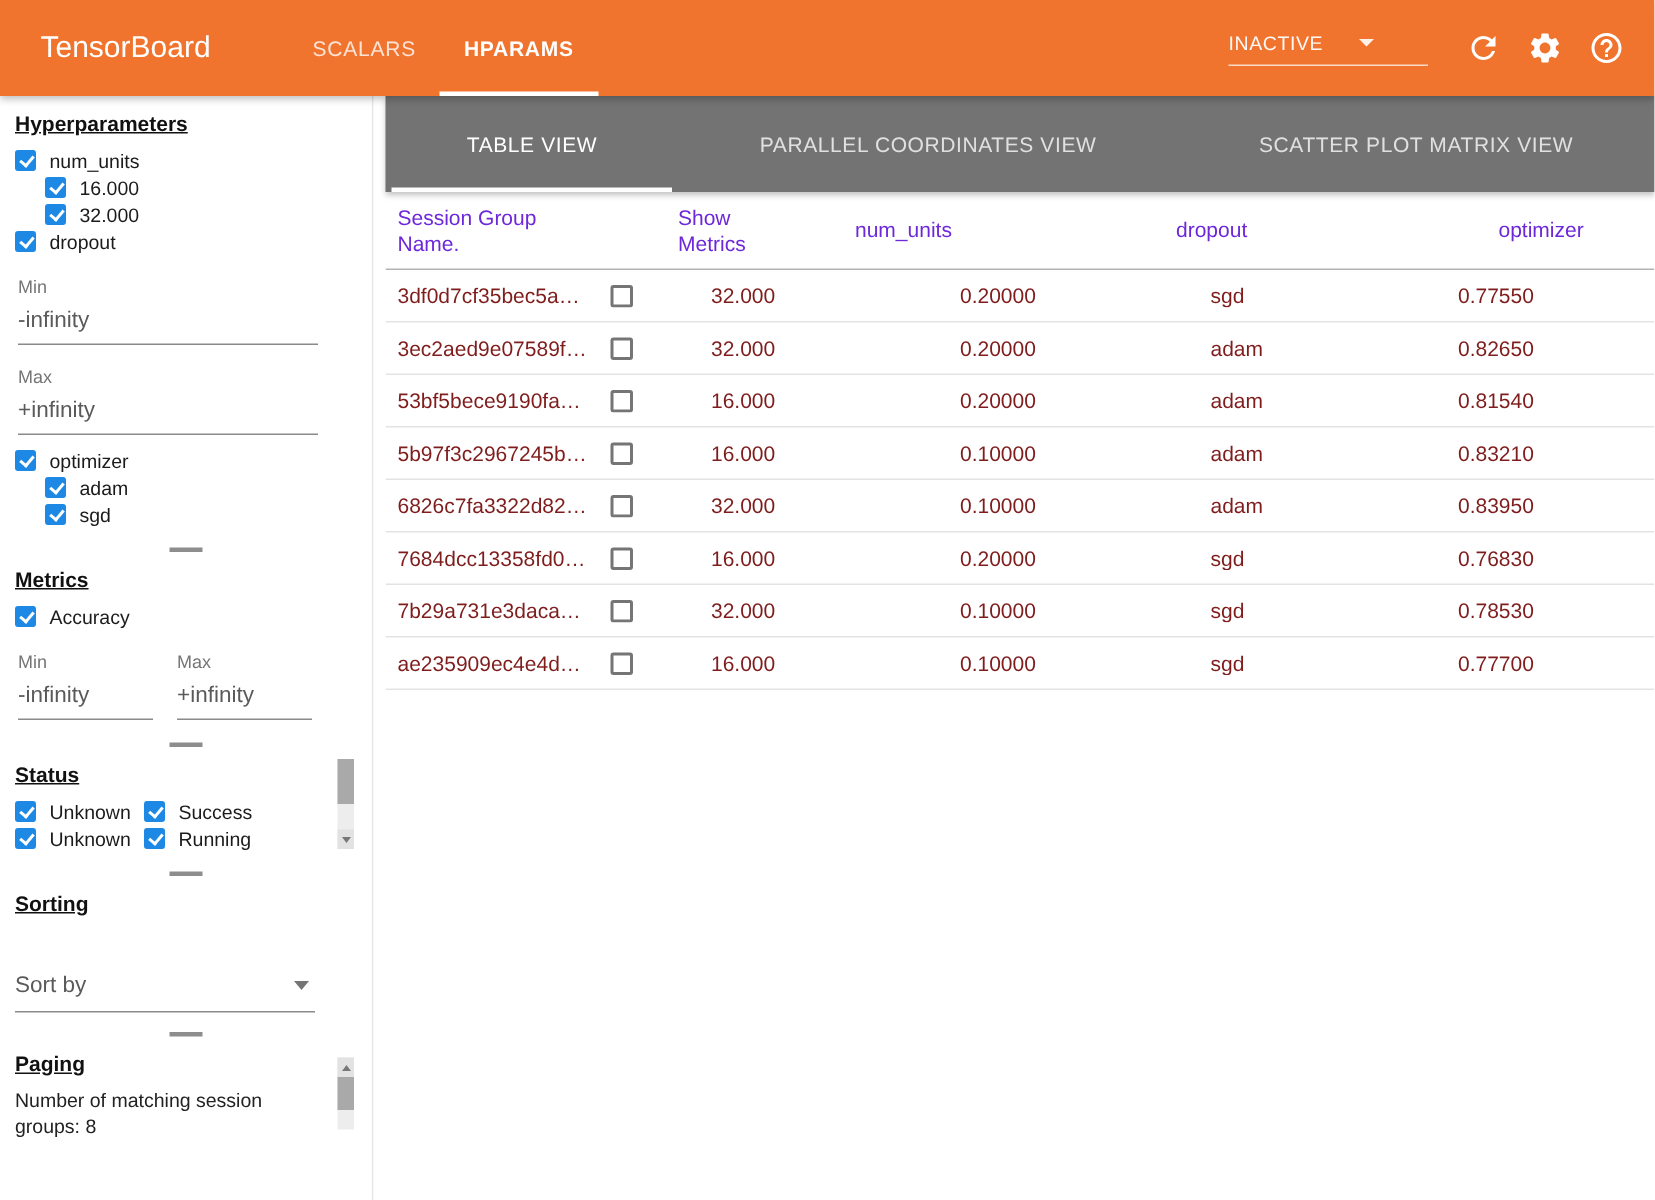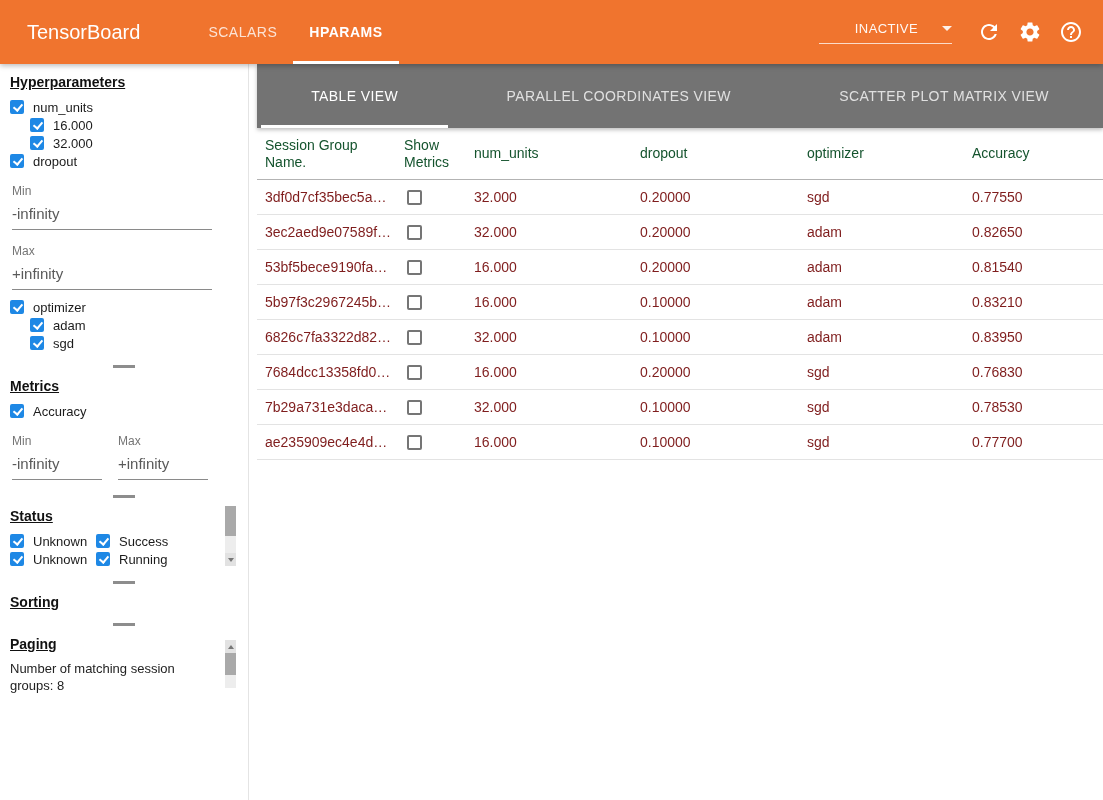--- a/index.html
+++ b/index.html
@@ -8,21 +8,21 @@
 
   
   .topbar { height:64px; background:#f0742e; display:flex; align-items:stretch; color:#fff;
             box-shadow:0 2px 5px rgba(0,0,0,.26); position:relative; z-index:10; }
   .brand { font-size:20px; display:flex; align-items:center; padding-left:27px; font-weight:400; }
   .top-tabs { display:flex; margin-left:52px; }
   .top-tab { display:flex; align-items:center; padding:3px 16px 0 16px; font-size:14px; letter-spacing:.5px;
              color:rgba(255,255,255,.8); cursor:pointer; border-bottom:3px solid transparent; }
   .top-tab.active { color:#fff; border-bottom-color:#fff; font-weight:700; }
   .topbar-right { margin-left:auto; display:flex; align-items:center; padding-right:20px; gap:17px; }
-  .status-select { width:133px; display:flex; align-items:center; justify-content:flex-end;
+  .status-select { width:133px; display:flex; align-items:center; justify-content:flex-start;
                    border-bottom:1px solid rgba(255,255,255,.75); padding-bottom:7px; font-size:13px;
                    letter-spacing:.4px; color:rgba(255,255,255,.95); cursor:pointer; margin-right:8px;gap:24px; }
   .caret-white { width:0; height:0; border-left:5px solid transparent; border-right:5px solid transparent;
                  border-top:5px solid rgba(255,255,255,.9); }
   .tb-icon { width:24px; height:24px; cursor:pointer; }
   .tb-icon svg { width:24px; height:24px; fill:#fff; }
 
   
   .layout { display:flex; height:736px; }
   .sidebar { width:249px; flex:none; border-right:1px solid #e4e4e4; overflow:hidden; padding-top:6px; }
@@ -66,21 +66,21 @@
   
   .view-tabs { height:64px; background:#737373; display:flex; justify-content:space-around;
                box-shadow:0 2px 4px rgba(0,0,0,.25); position:relative; z-index:5; }
   .view-tab { display:flex; align-items:center; padding:3px 50px 0 50px; color:rgba(255,255,255,.78);
               font-size:14px; letter-spacing:.4px; border-bottom:3px solid transparent; cursor:pointer; white-space:nowrap; }
   .view-tab.active { color:#fff; border-bottom-color:#fff; }
 
   
   .grid-table { flex:1; overflow:hidden; background:#fff; }
   .thead, .trow { display:grid; grid-template-columns:139px 70px 166px 167px 165px 1fr; align-items:center; }
-  .thead { min-height:52px; border-bottom:1px solid #b3b3b3; color:#14532d; font-size:14px; }
+  .thead { min-height:52px; border-bottom:1px solid #b3b3b3; color:#6d28d9; font-size:14px;gap:48px; }
   .th { padding:8px 10px 8px 8px; line-height:17px; }
   .trow { height:35px; border-bottom:1px solid #e3e3e3; font-size:14px; color:#7f1d1d; }
   .td { padding-left:8px; overflow:hidden; white-space:nowrap; text-overflow:ellipsis; }
   .cbx { width:15px; height:15px; border:2px solid #757575; border-radius:2px; display:inline-block;
          margin-left:3px; vertical-align:middle; cursor:pointer; }
 </style>
 </head>
 <body>
 
 <header class="topbar">
@@ -204,20 +204,24 @@
         <div class="ms-btn">
             <span class="tri-down"></span>
           </div>
       </div>
     </div>
 
     <div class="drag-handle"></div>
 
     <div class="section">
       <h3>Sorting</h3>
+      <div class="dd sortby">
+        <span>Sort by</span>
+        <span class="caret-gray"></span>
+      </div>
     </div>
 
     <div class="drag-handle"></div>
 
     <div class="section">
       <h3>Paging</h3>
       <div class="paging-text">Number of matching session groups: 8</div>
       <div class="mini-scroll" style="top:8px; height:48px;">
         <div class="ms-btn">
             <span class="tri-up"></span>

